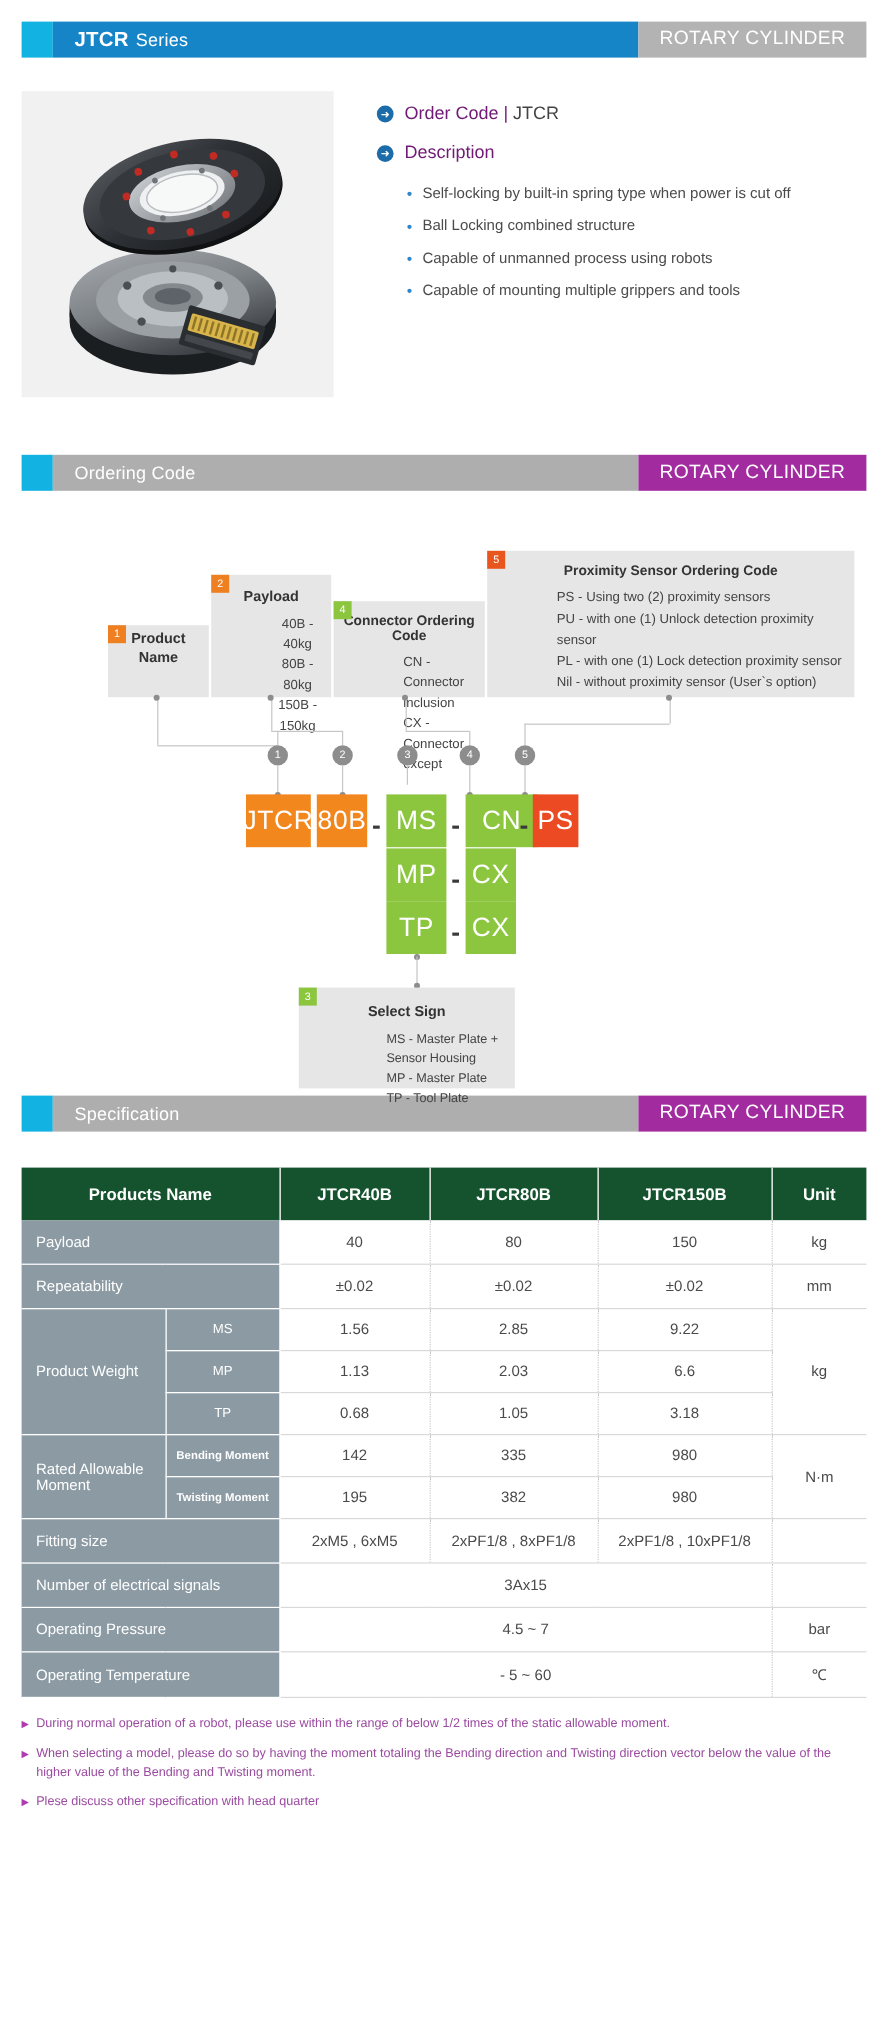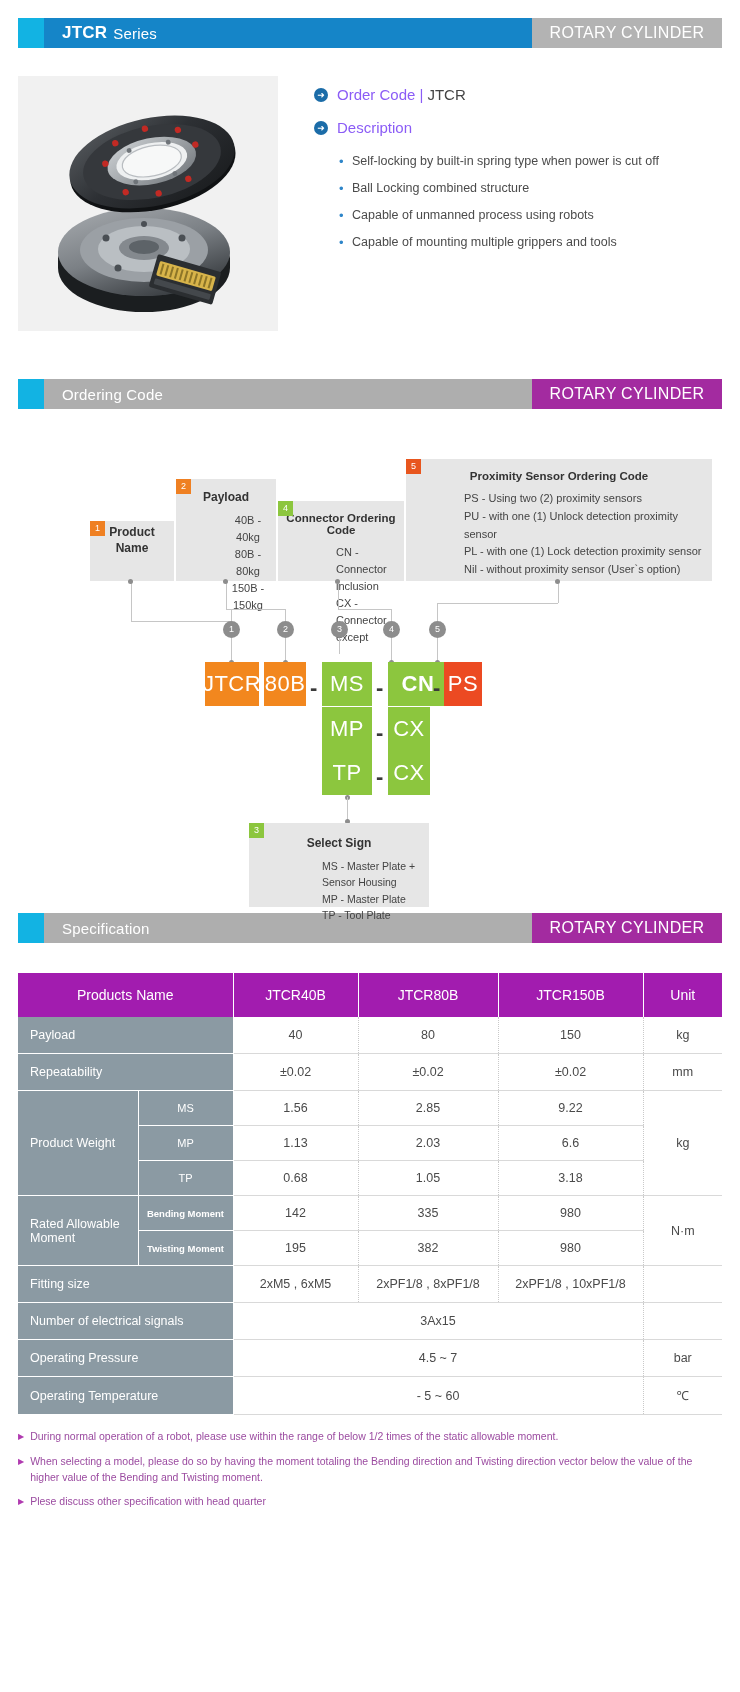--- a/index.html
+++ b/index.html
@@ -81,21 +81,21 @@
     height: 14px;
     border-radius: 50%;
     background: #1b6ca8;
     color: #fff;
     font-size: 9px;
     line-height: 14px;
     text-align: center;
     margin-right: 9px;
     flex: 0 0 14px;
   }
-  .info-label { color: #8b5cf6; }
+  .info-label { color: #701a75; }
   .info-value { color: #444; margin-left: 4px; }
   .feat-list {
     list-style: none;
     margin: 18px 0 0 0;
     padding: 0 0 0 38px;
   }
   .feat-list li {
     position: relative;
     font-size: 12.5px;
     color: #4b4b4b;
@@ -191,24 +191,24 @@
   }
 
   
   .spec-wrap { margin: 30px 18px 0 18px; }
   table.spec {
     width: 100%;
     border-collapse: collapse;
     font-size: 12px;
   }
   table.spec th {
-    background: #a21caf;
+    background: #14532d;
     color: #fff;
     font-size: 14px;
-    font-weight: normal;
+    font-weight: bold;
     padding: 14px 6px;
     border-right: 1px solid #ffffff;
   }
   table.spec th:last-child { border-right: none; }
   table.spec th.nm { text-align: center; }
   td.rowhead {
     background: #8b9aa3;
     color: #ffffff;
     padding: 11px 12px;
     font-size: 12.5px;
@@ -463,21 +463,21 @@
   <div class="dot" style="left:371px; top:251px;"></div>
   <div class="dot" style="left:417px; top:251px;"></div>
 
   <div class="ln v" style="left:321px; top:229px; height:16px;"></div>
 
   <div class="codebox orange" style="left:187px; top:253px; width:54px;">JTCR</div>
   <div class="codebox orange" style="left:246px; top:253px; width:42px;">80B</div>
   <div class="dash" style="left:292px; top:268px;">-</div>
   <div class="codebox green" style="left:304px; top:253px; width:50px;">MS</div>
   <div class="dash" style="left:358px; top:268px;">-</div>
-  <div class="codebox green" style="left:370px; top:253px; width:60px;font-weight:bold;">CN</div>
+  <div class="codebox green" style="left:370px; top:253px; width:60px;">CN</div>
   <div class="dash" style="left:415px; top:268px;">-</div>
   <div class="codebox red" style="left:426px; top:253px; width:38px;">PS</div>
 
   <div class="codebox green" style="left:304px; top:298px; width:50px;">MP</div>
   <div class="dash" style="left:358px; top:313px;">-</div>
   <div class="codebox green" style="left:370px; top:298px; width:42px;">CX</div>
 
   <div class="codebox green" style="left:304px; top:342px; width:50px;">TP</div>
   <div class="dash" style="left:358px; top:357px;">-</div>
   <div class="codebox green" style="left:370px; top:342px; width:42px;">CX</div>

